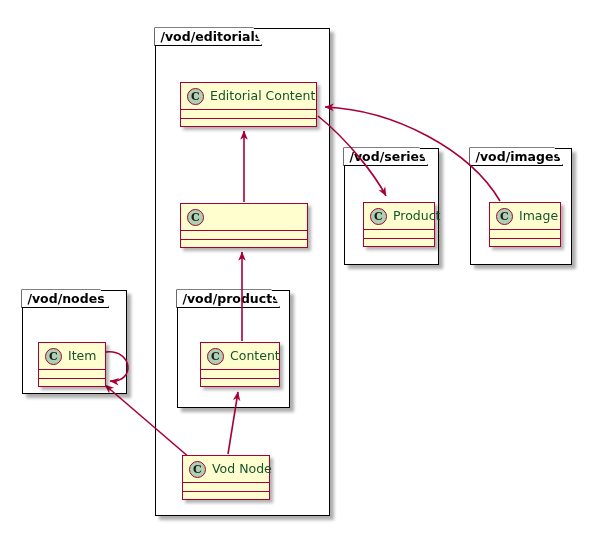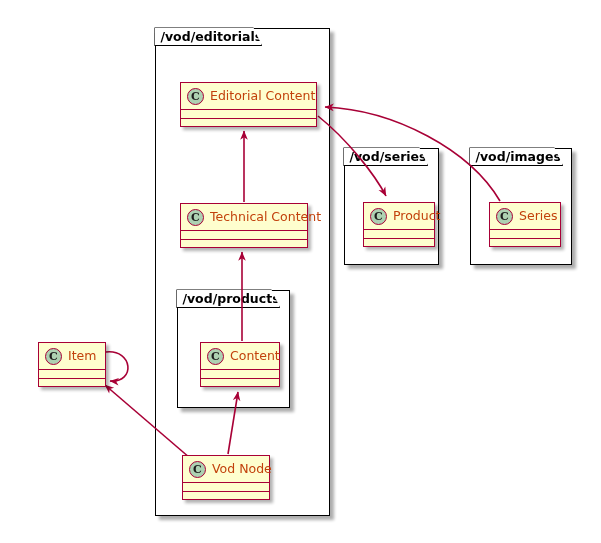--- a/index.html
+++ b/index.html
@@ -71,21 +71,21 @@
     justify-content: center;
     font-size: 11px;
     font-weight: bold;
     font-family: "DejaVu Serif", "Liberation Serif", serif;
     color: #1b1b1b;
     line-height: 1;
   }
   .cls-name {
     margin-left: 6px;
     font-size: 12.5px;
-    color: #c2410c;
+    color: #14532d;
     white-space: nowrap;
     line-height: 1;
   }
   .cls-comp {
     height: 9px;
     box-sizing: border-box;
     border-bottom: 1.5px solid #A80036;
   }
   .cls-comp.last { border-bottom: none; }
 
@@ -114,20 +114,25 @@
       <span>/vod/series</span>
     </div>
   </div>
 
   <div class="package" style="left:470px; top:148px; width:102px; height:117px;">
     <div class="pkg-tab" style="width:94px;">
       <span>/vod/images</span>
     </div>
   </div>
 
+  <div class="package" style="left:22px; top:290px; width:105px; height:104px;">
+    <div class="pkg-tab" style="width:88px;">
+      <span>/vod/nodes</span>
+    </div>
+  </div>
 
   <div class="package" style="left:177px; top:290px; width:113px; height:118px;">
     <div class="pkg-tab" style="width:104px;">
       <span>/vod/products</span>
     </div>
   </div>
 
   <svg class="edges" viewBox="0 0 601 543" xmlns="http://www.w3.org/2000/svg">
     <defs>
       <marker id="arrowOpen" markerWidth="11" markerHeight="11" refX="9.2" refY="4.2" orient="auto" markerUnits="userSpaceOnUse">
@@ -169,39 +174,38 @@
       <span class="cls-icon">C</span>
       <span class="cls-name">Editorial Content</span>
     </div>
     <div class="cls-comp"></div>
     <div class="cls-comp last"></div>
   </div>
 
   <div class="clsbox" style="left:180px; top:203px; width:128px; height:45px;">
     <div class="cls-title">
       <span class="cls-icon">C</span>
-      <span class="cls-name">Technical Content</span>
     </div>
     <div class="cls-comp"></div>
     <div class="cls-comp last"></div>
   </div>
 
   <div class="clsbox" style="left:363px; top:202px; width:72px; height:45px;">
     <div class="cls-title">
       <span class="cls-icon">C</span>
       <span class="cls-name">Product</span>
     </div>
     <div class="cls-comp"></div>
     <div class="cls-comp last"></div>
   </div>
 
   <div class="clsbox" style="left:489px; top:202px; width:72px; height:45px;">
     <div class="cls-title">
       <span class="cls-icon">C</span>
-      <span class="cls-name">Series</span>
+      <span class="cls-name">Image</span>
     </div>
     <div class="cls-comp"></div>
     <div class="cls-comp last"></div>
   </div>
 
   <div class="clsbox" style="left:38px; top:342px; width:68px; height:45px;">
     <div class="cls-title">
       <span class="cls-icon">C</span>
       <span class="cls-name">Item</span>
     </div>

